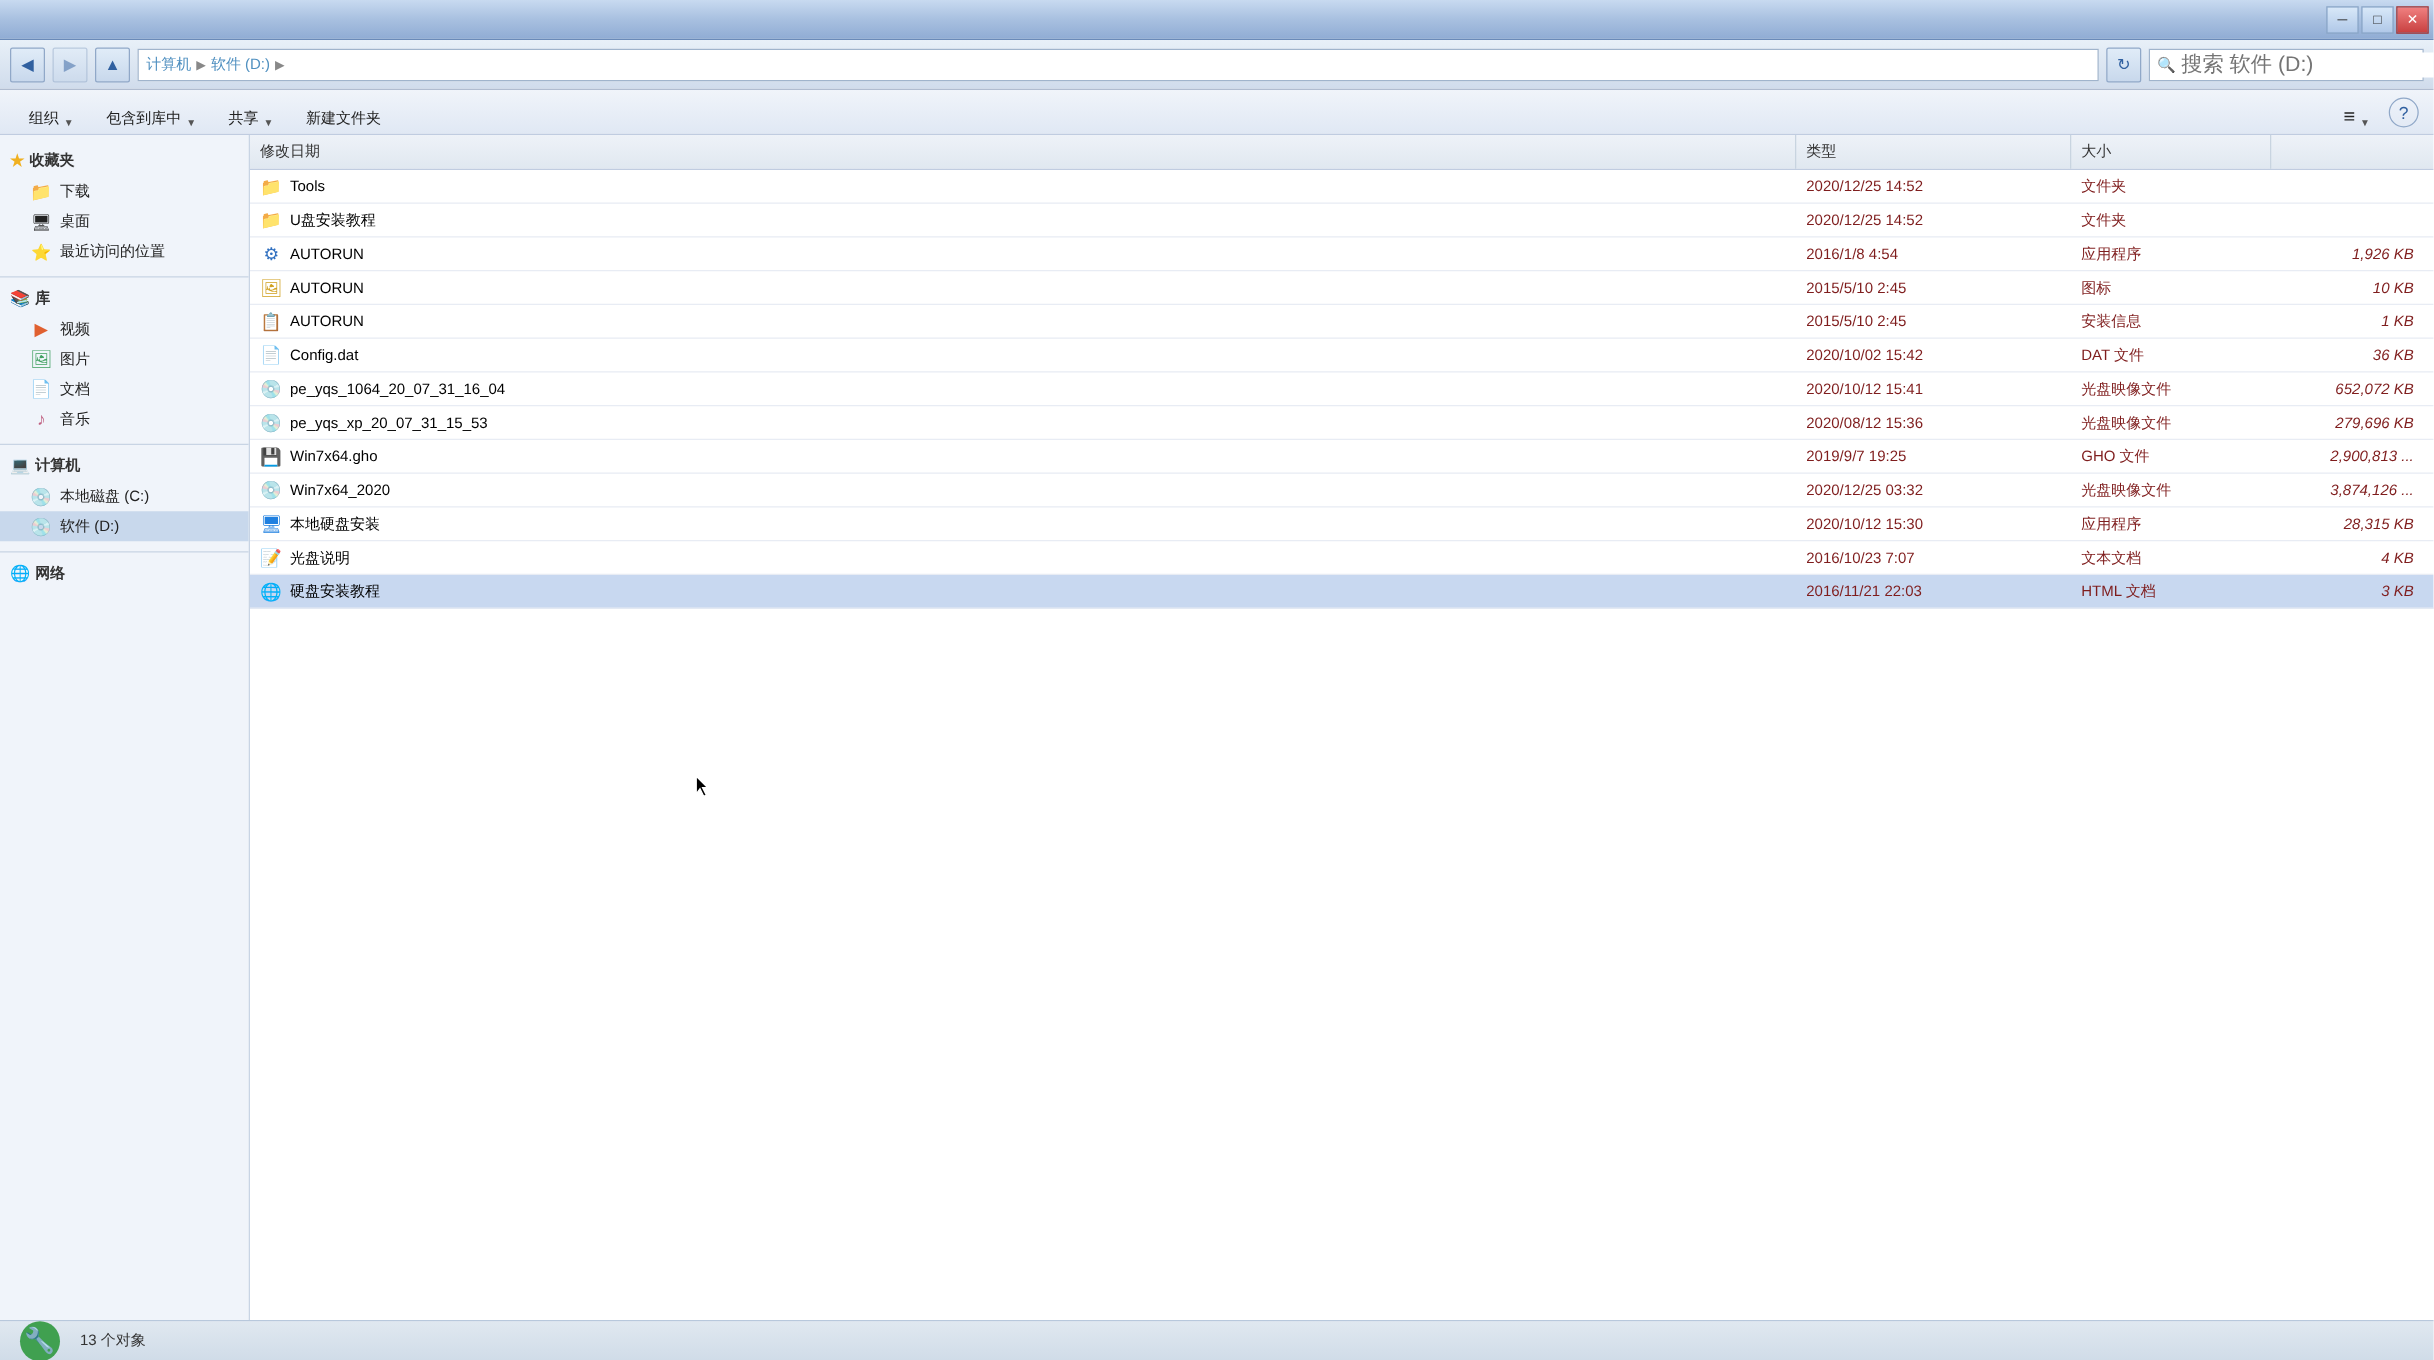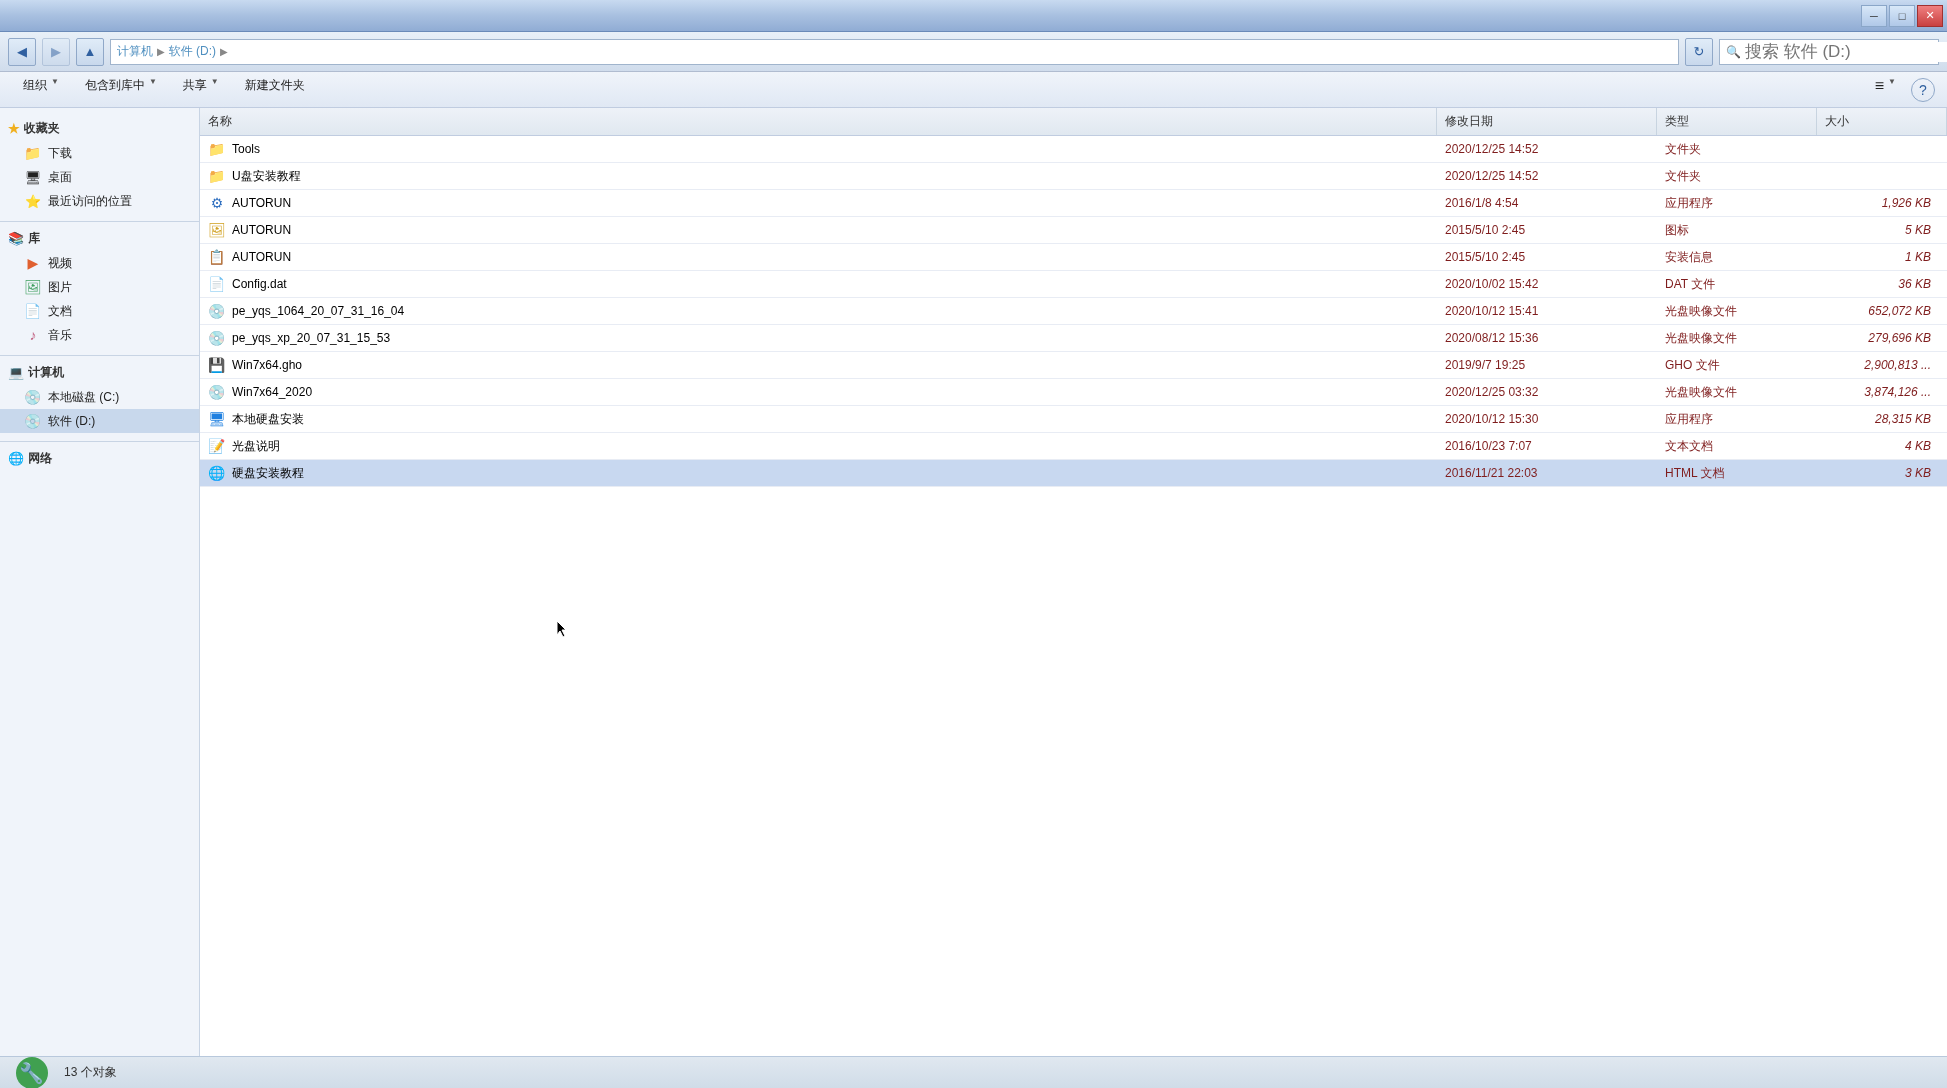--- a/index.html
+++ b/index.html
@@ -114,21 +114,21 @@
       gap: 4px;
       border-bottom: 1px solid #c0cce0;
     }
     .toolbar-btn {
       height: 28px;
       padding: 0 10px;
       border: 1px solid transparent;
       background: transparent;
       cursor: pointer;
       display: flex;
-      align-items: flex-start;
+      align-items: flex-end;
       gap: 4px;
       font-size: 12px;
       color: #222;
       border-radius: 2px;
     }
     .toolbar-btn .arrow { font-size: 8px; color: #555; }
 
     
     .main-layout {
       display: flex;
@@ -386,21 +386,20 @@
       <div class="sidebar-group-header">
         <span class="icon-network">🌐</span>
         <span>网络</span>
       </div>
     </div>
   </div>
 
   <div class="file-area">
 
     <div class="file-list-header">
-      <div class="col-header">名称</div>
       <div class="col-header">修改日期</div>
       <div class="col-header">类型</div>
       <div class="col-header">大小</div>
     </div>
 
     <div id="file-rows-container">
         <div class="file-row">
     <div class="file-name-cell">
       <span class="fi" style="color:#e8b040">📁</span>
       <span>Tools</span>
@@ -427,21 +426,21 @@
     <div class="file-cell">应用程序</div>
     <div class="file-cell size">1,926 KB</div>
   </div>
         <div class="file-row">
     <div class="file-name-cell">
       <span class="fi" style="color:#d0a020">🖼</span>
       <span>AUTORUN</span>
     </div>
     <div class="file-cell">2015/5/10 2:45</div>
     <div class="file-cell">图标</div>
-    <div class="file-cell size">5 KB</div>
+    <div class="file-cell size">10 KB</div>
   </div>
         <div class="file-row">
     <div class="file-name-cell">
       <span class="fi" style="color:#808080">📋</span>
       <span>AUTORUN</span>
     </div>
     <div class="file-cell">2015/5/10 2:45</div>
     <div class="file-cell">安装信息</div>
     <div class="file-cell size">1 KB</div>
   </div>

